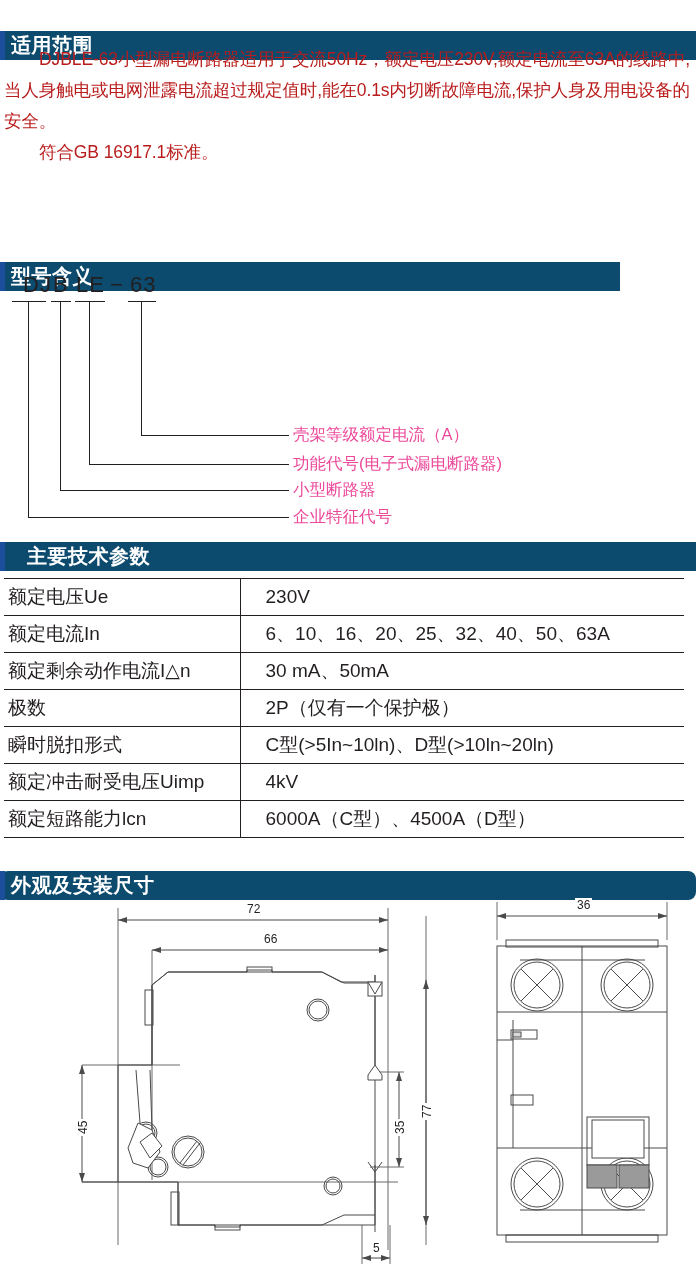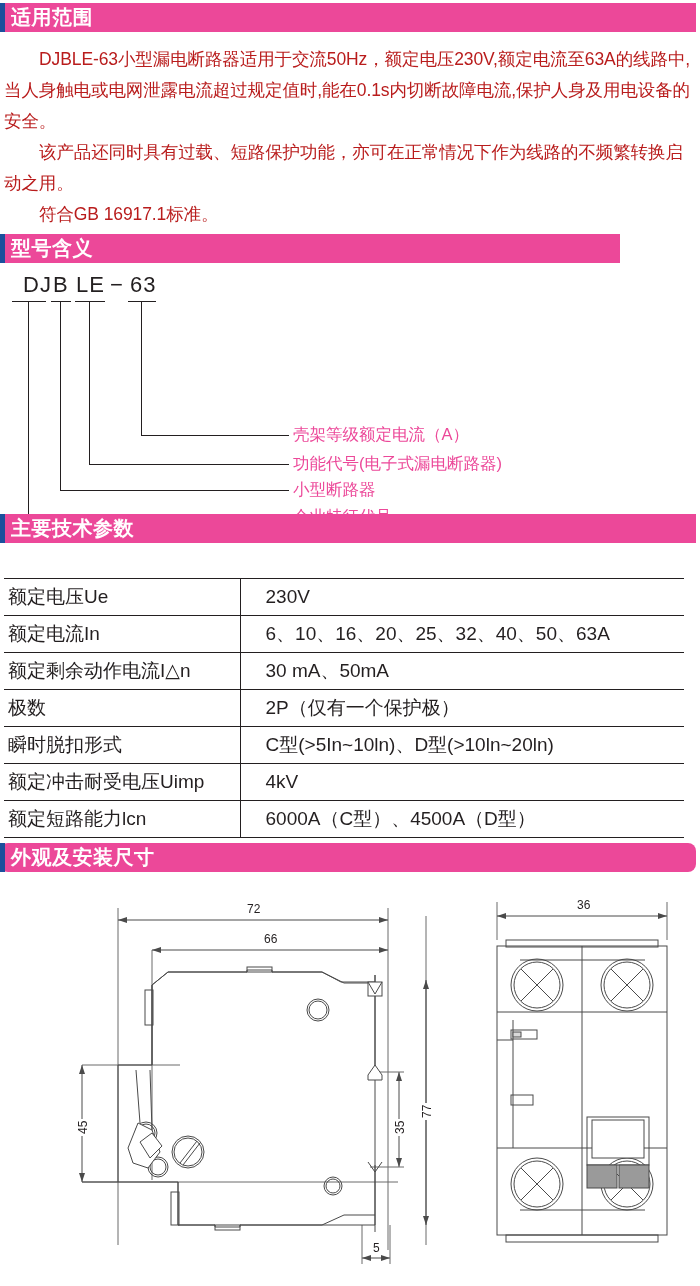--- a/index.html
+++ b/index.html
@@ -9,23 +9,24 @@
     font-family: "Liberation Sans", "DejaVu Sans", sans-serif;
     color: #231f20;
     overflow: hidden;
   }
   .page { position: relative; width: 700px; height: 1286px; }
 
   
   .sec-bar {
     position: absolute;
     height: 29px;
-    background: #ec4899;
+    background: #0c4a6e;
     display: flex;
     align-items: center;
+    margin-top: 28px;
   }
   .sec-bar .accent {
     width: 5px; height: 29px; background: #1b4f9c; flex: 0 0 5px;
   }
   .sec-bar .sec-title {
     color: #ffffff;
     font-size: 20px;
     font-weight: bold;
     letter-spacing: 0.5px;
     padding-left: 6px;
@@ -100,21 +101,20 @@
 
 <div class="page">
 
   <div class="sec-bar" style="left:0; top:3px; width:696px;">
     <div class="accent"></div>
     <div class="sec-title">适用范围</div>
   </div>
 
   <div class="para" style="top:44px;">
     <p>DJBLE-63小型漏电断路器适用于交流50Hz，额定电压230V,额定电流至63A的线路中,当人身触电或电网泄露电流超过规定值时,能在0.1s内切断故障电流,保护人身及用电设备的安全。</p>
-    <p>该产品还同时具有过载、短路保护功能，亦可在正常情况下作为线路的不频繁转换启动之用。</p>
     <p>符合GB 16917.1标准。</p>
   </div>
 
   <div class="sec-bar" style="left:0; top:234px; width:620px;align-items:flex-end;">
     <div class="accent"></div>
     <div class="sec-title">型号含义</div>
   </div>
 
   <div class="model-dia" style="top:272px; height:235px;">
 
@@ -139,21 +139,21 @@
 
     <div class="ln v" style="left:60px;  top:29px;  height:189px;"></div>
     <div class="ln h" style="left:60px;  top:218px; width:229px;"></div>
     <span class="lead-label" style="left:293px; top:207px;">小型断路器</span>
 
     <div class="ln v" style="left:28px;  top:29px;  height:216px;"></div>
     <div class="ln h" style="left:28px;  top:245px; width:261px;"></div>
     <span class="lead-label" style="left:293px; top:234px;">企业特征代号</span>
   </div>
 
-  <div class="sec-bar" style="left:0; top:514px; width:696px;">
+  <div class="sec-bar" style="left:0; top:514px; width:696px;gap:16px;">
     <div class="accent"></div>
     <div class="sec-title">主要技术参数</div>
   </div>
 
   <table class="ptable" style="top:578px;">
     <tbody>
       <tr>
         <td class="k">额定电压Ue</td>
         <td class="v">230V</td>
       </tr>

